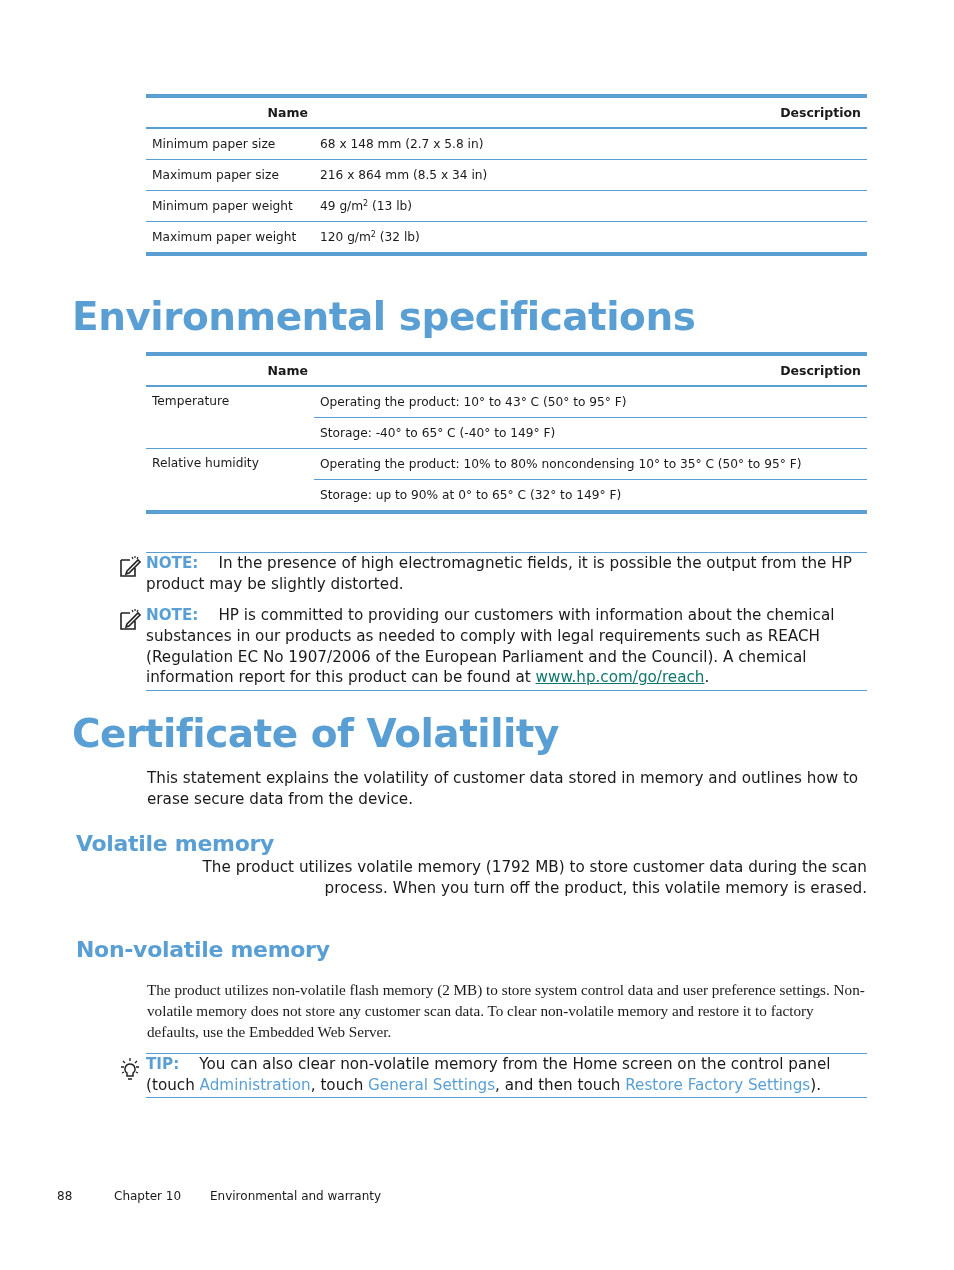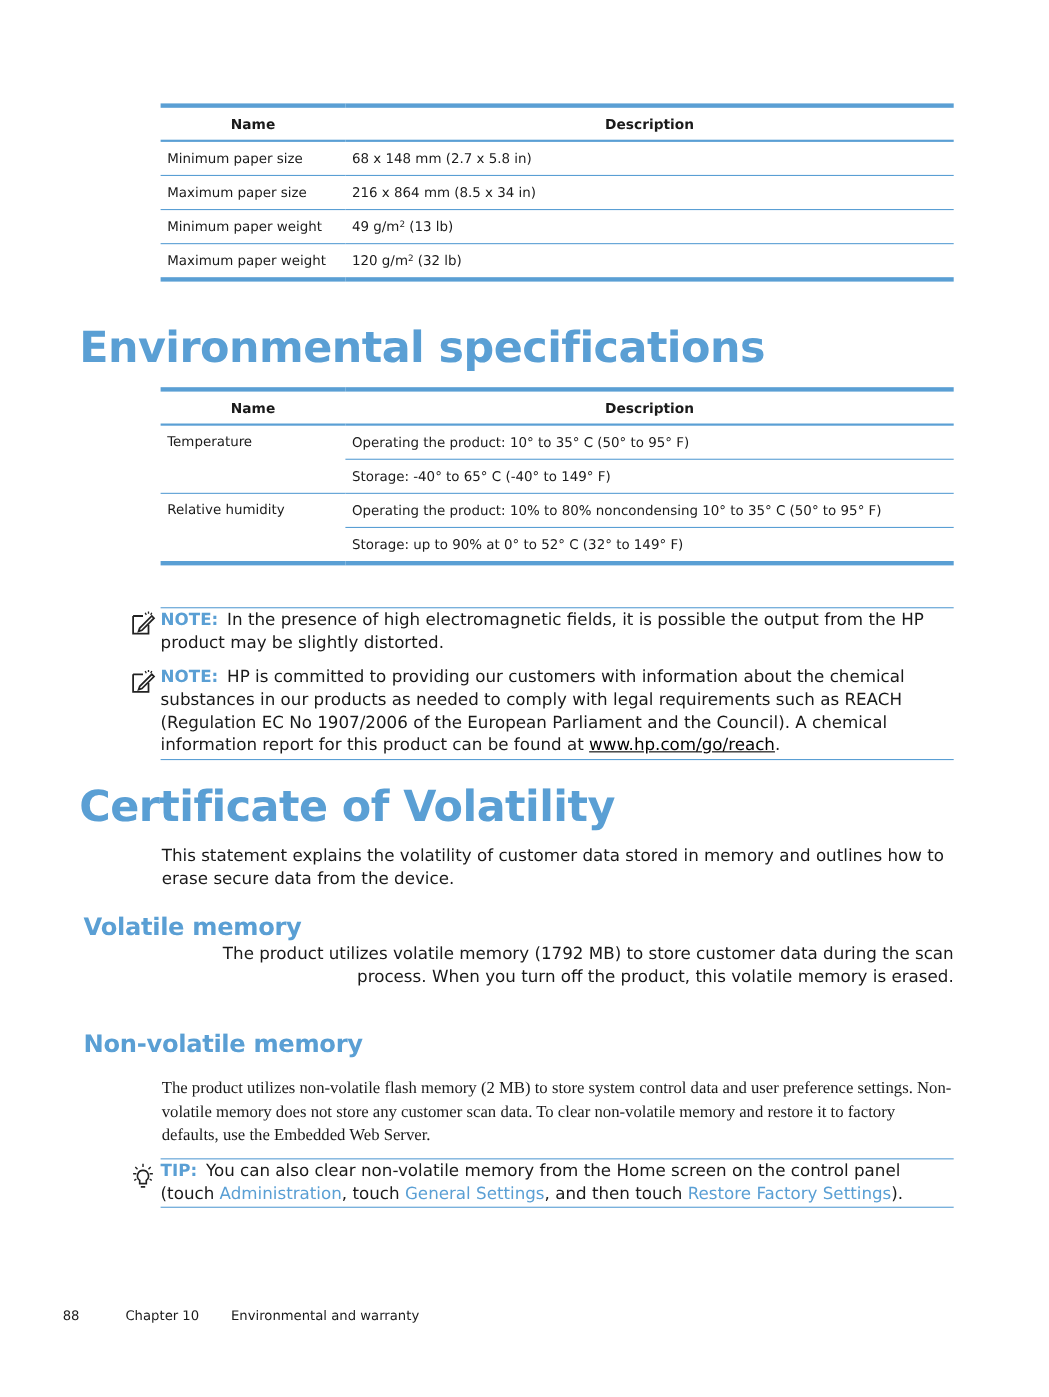--- a/index.html
+++ b/index.html
@@ -6,21 +6,21 @@
   body {
     width: 954px; height: 1270px; position: relative; overflow: hidden;
     font-family: "DejaVu Sans", sans-serif; color: #1a1a1a;
   }
   table.spec {
     position: absolute; left: 146px; width: 721px;
     border-collapse: collapse; font-size: 12.2px;
     border-top: 4px solid #5a9fd4; border-bottom: 4px solid #5a9fd4;
   }
   table.spec th {
-    text-align: center; font-weight: bold; font-size: 12.5px;
+    text-align: right; font-weight: bold; font-size: 12.5px;
     padding: 0 6px; height: 29px; border-bottom: 2px solid #5a9fd4;
   }
   table.spec td {
     padding: 0 6px; height: 30px; border-bottom: 1px solid #5a9fd4; vertical-align: middle;
   }
   table.spec tr:last-child td { border-bottom: none; }
   table.spec td.nm, table.spec th.nm { width: 156px; }
   table.spec td.span-cell { vertical-align: top; padding-top: 7px; border-bottom: 1px solid #5a9fd4; }
   sup { font-size: 8px; vertical-align: 4px; }
   h1.sec {
@@ -36,23 +36,23 @@
   p.body {
     position: absolute; left: 146px; width: 720px; margin: 1px;
     font-size: 15.2px; line-height: 20.8px; color: #1a1a1a;
   }
   .note {
     position: absolute; left: 146px; width: 721px;
     font-size: 15.2px; line-height: 20.8px;
   }
   .note .rule-top { border-top: 1px solid #5a9fd4; }
   .note .rule-bot { border-bottom: 1px solid #5a9fd4; }
-  .note .label { color: #5a9fd4; font-weight: bold; margin-right: 8px; }
+  .note .label { color: #5a9fd4; font-weight: bold; margin-right: 20px; }
   .note .icon { position: absolute; left: -28px; top: 3px; width: 24px; height: 24px; }
-  a.link { color: #000000; text-decoration: underline; }
+  a.link { color: #0f766e; text-decoration: underline; }
   span.ui-ref { color: #5a9fd4; }
   .footer { position: absolute; top: 1189px; font-size: 12px; color: #1a1a1a; }
 </style>
 </head>
 <body>
 
 <table class="spec" style="top:94px;">
   <tbody>
       <tr>
     <th class="nm">Name</th>
@@ -80,31 +80,31 @@
 <h1 class="sec" style="top:294px;">Environmental specifications</h1>
 
 <table class="spec" style="top:352px;">
   <tbody>
       <tr>
     <th class="nm">Name</th>
     <th>Description</th>
   </tr>
   <tr>
     <td class="nm span-cell" rowspan="2">Temperature</td>
-    <td>Operating the product: 10° to 35° C (50° to 95° F)</td>
+    <td>Operating the product: 10° to 43° C (50° to 95° F)</td>
   </tr>
   <tr>
     <td>Storage: -40° to 65° C (-40° to 149° F)</td>
   </tr>
   <tr>
     <td class="nm span-cell" rowspan="2" style="border-bottom:none;">Relative humidity</td>
     <td>Operating the product: 10% to 80% noncondensing 10° to 35° C (50° to 95° F)</td>
   </tr>
   <tr>
-    <td>Storage: up to 90% at 0° to 52° C (32° to 149° F)</td>
+    <td>Storage: up to 90% at 0° to 65° C (32° to 149° F)</td>
   </tr>
 </tbody>
   </table>
 
 <div class="note" style="top:552px;">
   <svg class="icon" viewBox="0 0 24 24">
     <path d="M3 5 H12 M3 5 V21 H17 V13" fill="none" stroke="#222" stroke-width="1.6"></path>
     <path d="M9 16 L20 5 L22 7 L11 18 L8 19 Z" fill="none" stroke="#222" stroke-width="1.6"></path>
     <path d="M14 2 l1 2 M17 1 l0 2 M20 2 l-1 2" stroke="#222" stroke-width="1.2"></path>
   </svg>

